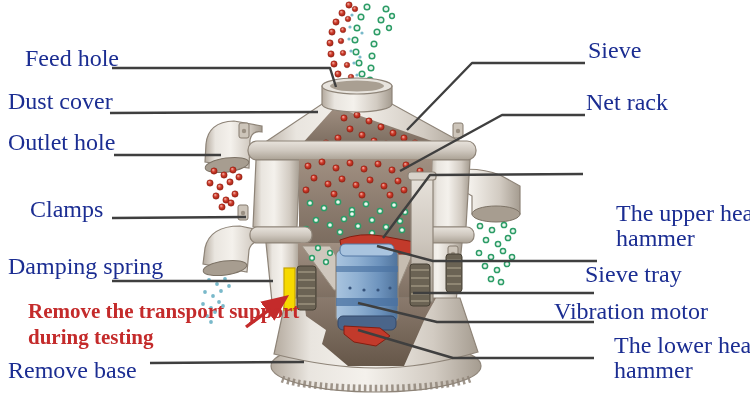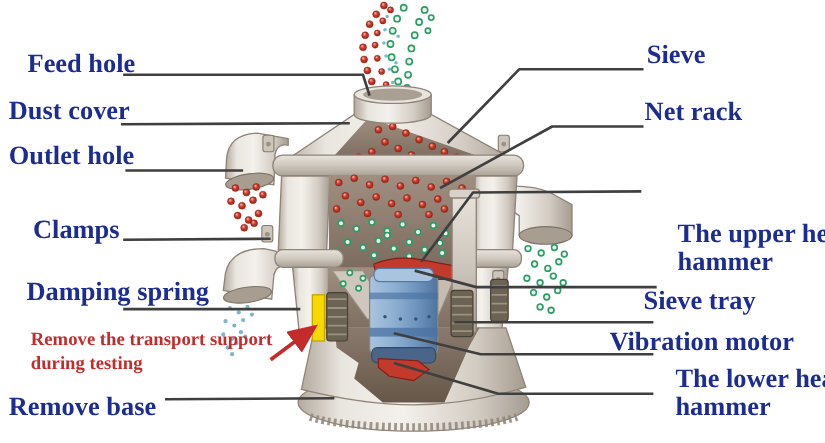--- a/index.html
+++ b/index.html
@@ -1,21 +1,21 @@
 <!DOCTYPE html>
 <html style="--label-color: #1b2d92; --note-color: #c42b2b;"><head>
 <meta charset="utf-8">
 <style>
   html,body{margin:0;padding:0;background:#fff;}
   #stage{position:relative;width:750px;height:403px;background:#ffffff;overflow:hidden;
          font-family:"Liberation Serif",serif;}
-  .lbl{position:absolute;font-weight:700;font-size:24px;line-height:1.04;
+  .lbl{position:absolute;font-weight:400;font-size:24px;line-height:1.04;
        color:var(--label-color,#1b2d92);white-space:nowrap;}
   .lbl.wrap{white-space:normal;margin-left:44px;}
-  .note{position:absolute;font-weight:700;font-size:17px;line-height:1.22;
+  .note{position:absolute;font-weight:700;font-size:21px;line-height:1.22;
         color:var(--note-color,#c42b2b);white-space:nowrap;}
   svg{position:absolute;left:0;top:0;}
   .leader{fill:none;stroke:#3f3f3f;stroke-width:2.4;stroke-linejoin:round;stroke-linecap:butt;}
   .metal{stroke:#8e8478;stroke-width:1.2;}
   .pg{fill:#eef8f2;stroke:#2c9c66;stroke-width:1.5;}
   .pt{fill:#79b9ca;}
   .pr{fill:url(#gbead);stroke:#8c1d10;stroke-width:.4;}
 </style>
 </head>
 <body>
@@ -353,21 +353,21 @@
       <polyline class="leader" points="594,322 437,322 358,303"></polyline>
       <polyline class="leader" points="594,358 453,358 358,330"></polyline>
       <line x1="246" y1="327" x2="285" y2="298" stroke="#c42b2b" stroke-width="3.4" marker-end="url(#arrh)"></line>
     </g>
   </svg>
 
   <div class="lbl" style="left:25px;top:46px">Feed hole</div>
   <div class="lbl" style="left:8px;top:89px">Dust cover</div>
   <div class="lbl" style="left:30px;top:197px">Clamps</div>
   <div class="lbl" style="left:8px;top:130px">Outlet hole</div>
-  <div class="lbl" style="left:24px;top:254px">Damping spring</div>
+  <div class="lbl" style="left:8px;top:254px">Damping spring</div>
   <div class="lbl" style="left:8px;top:358px">Remove base</div>
 
   <div class="note" style="left:28px;top:299px">
     <div>Remove the transport support</div>
     <div>during testing</div>
   </div>
 
   <div class="lbl" style="left:588px;top:38px">Sieve</div>
   <div class="lbl" style="left:586px;top:90px">Net rack</div>
   <div class="lbl wrap" style="left:572px;top:201px;width:176px">The upper heavy hammer</div>

